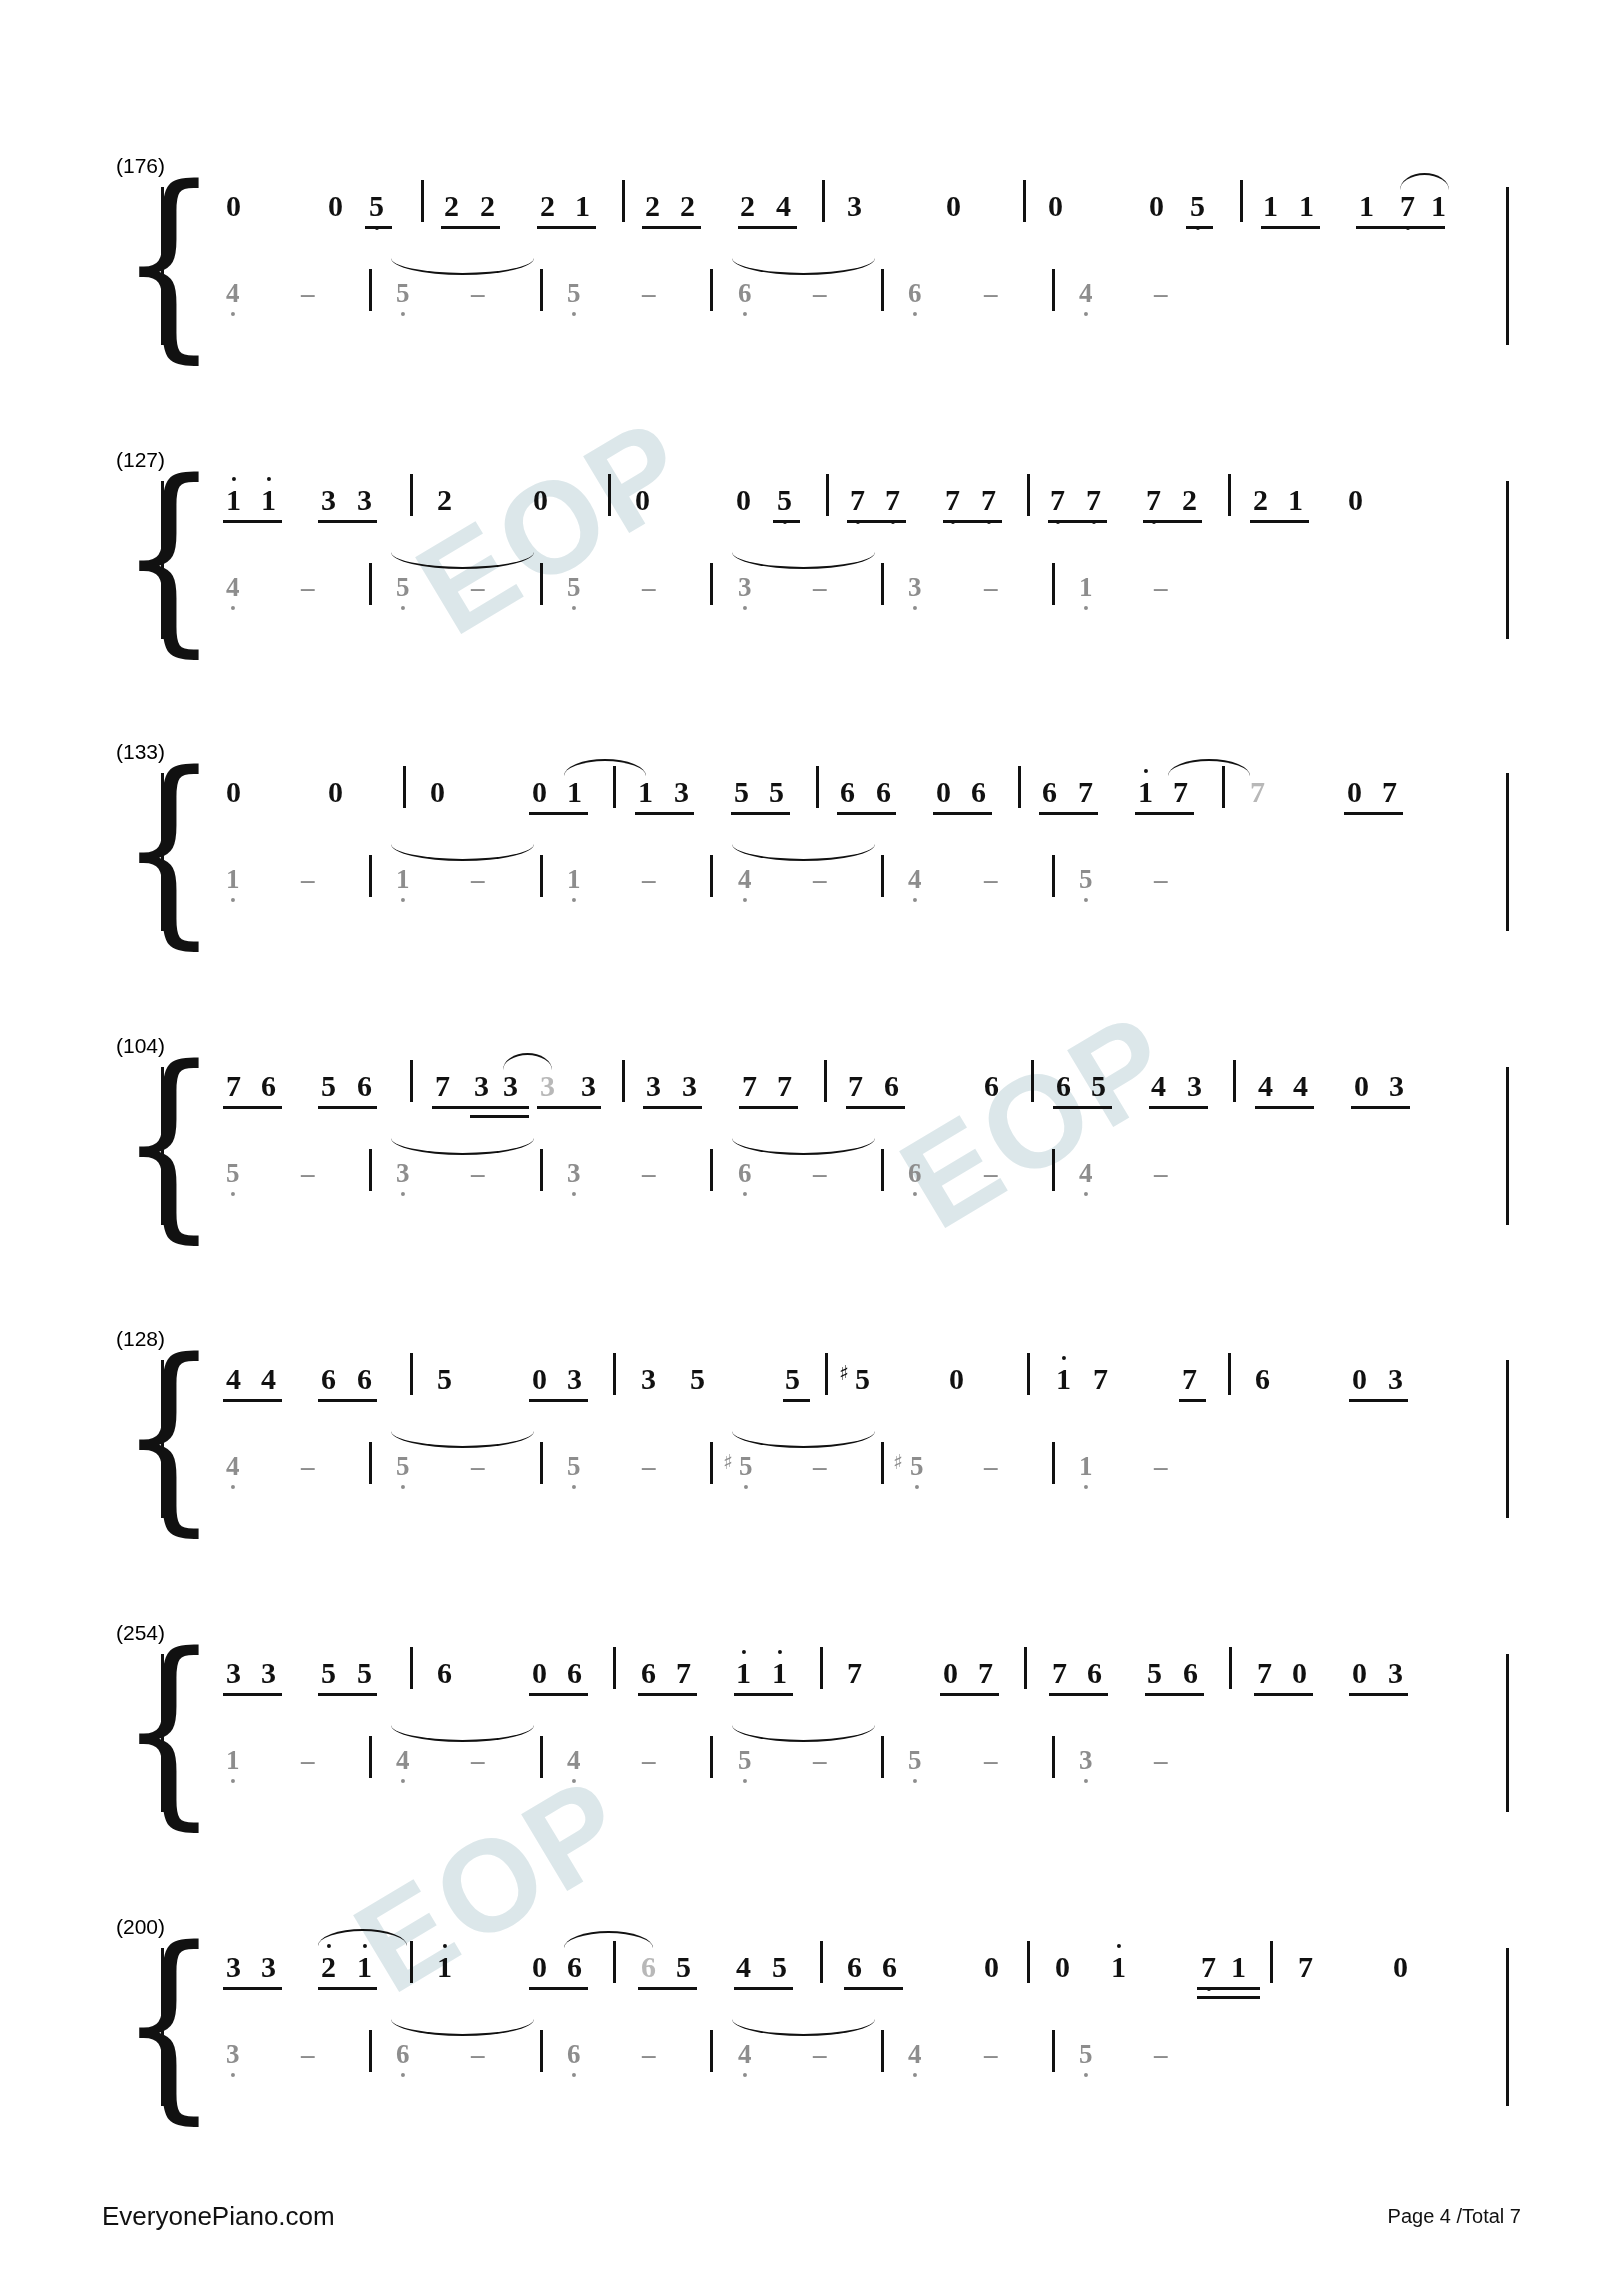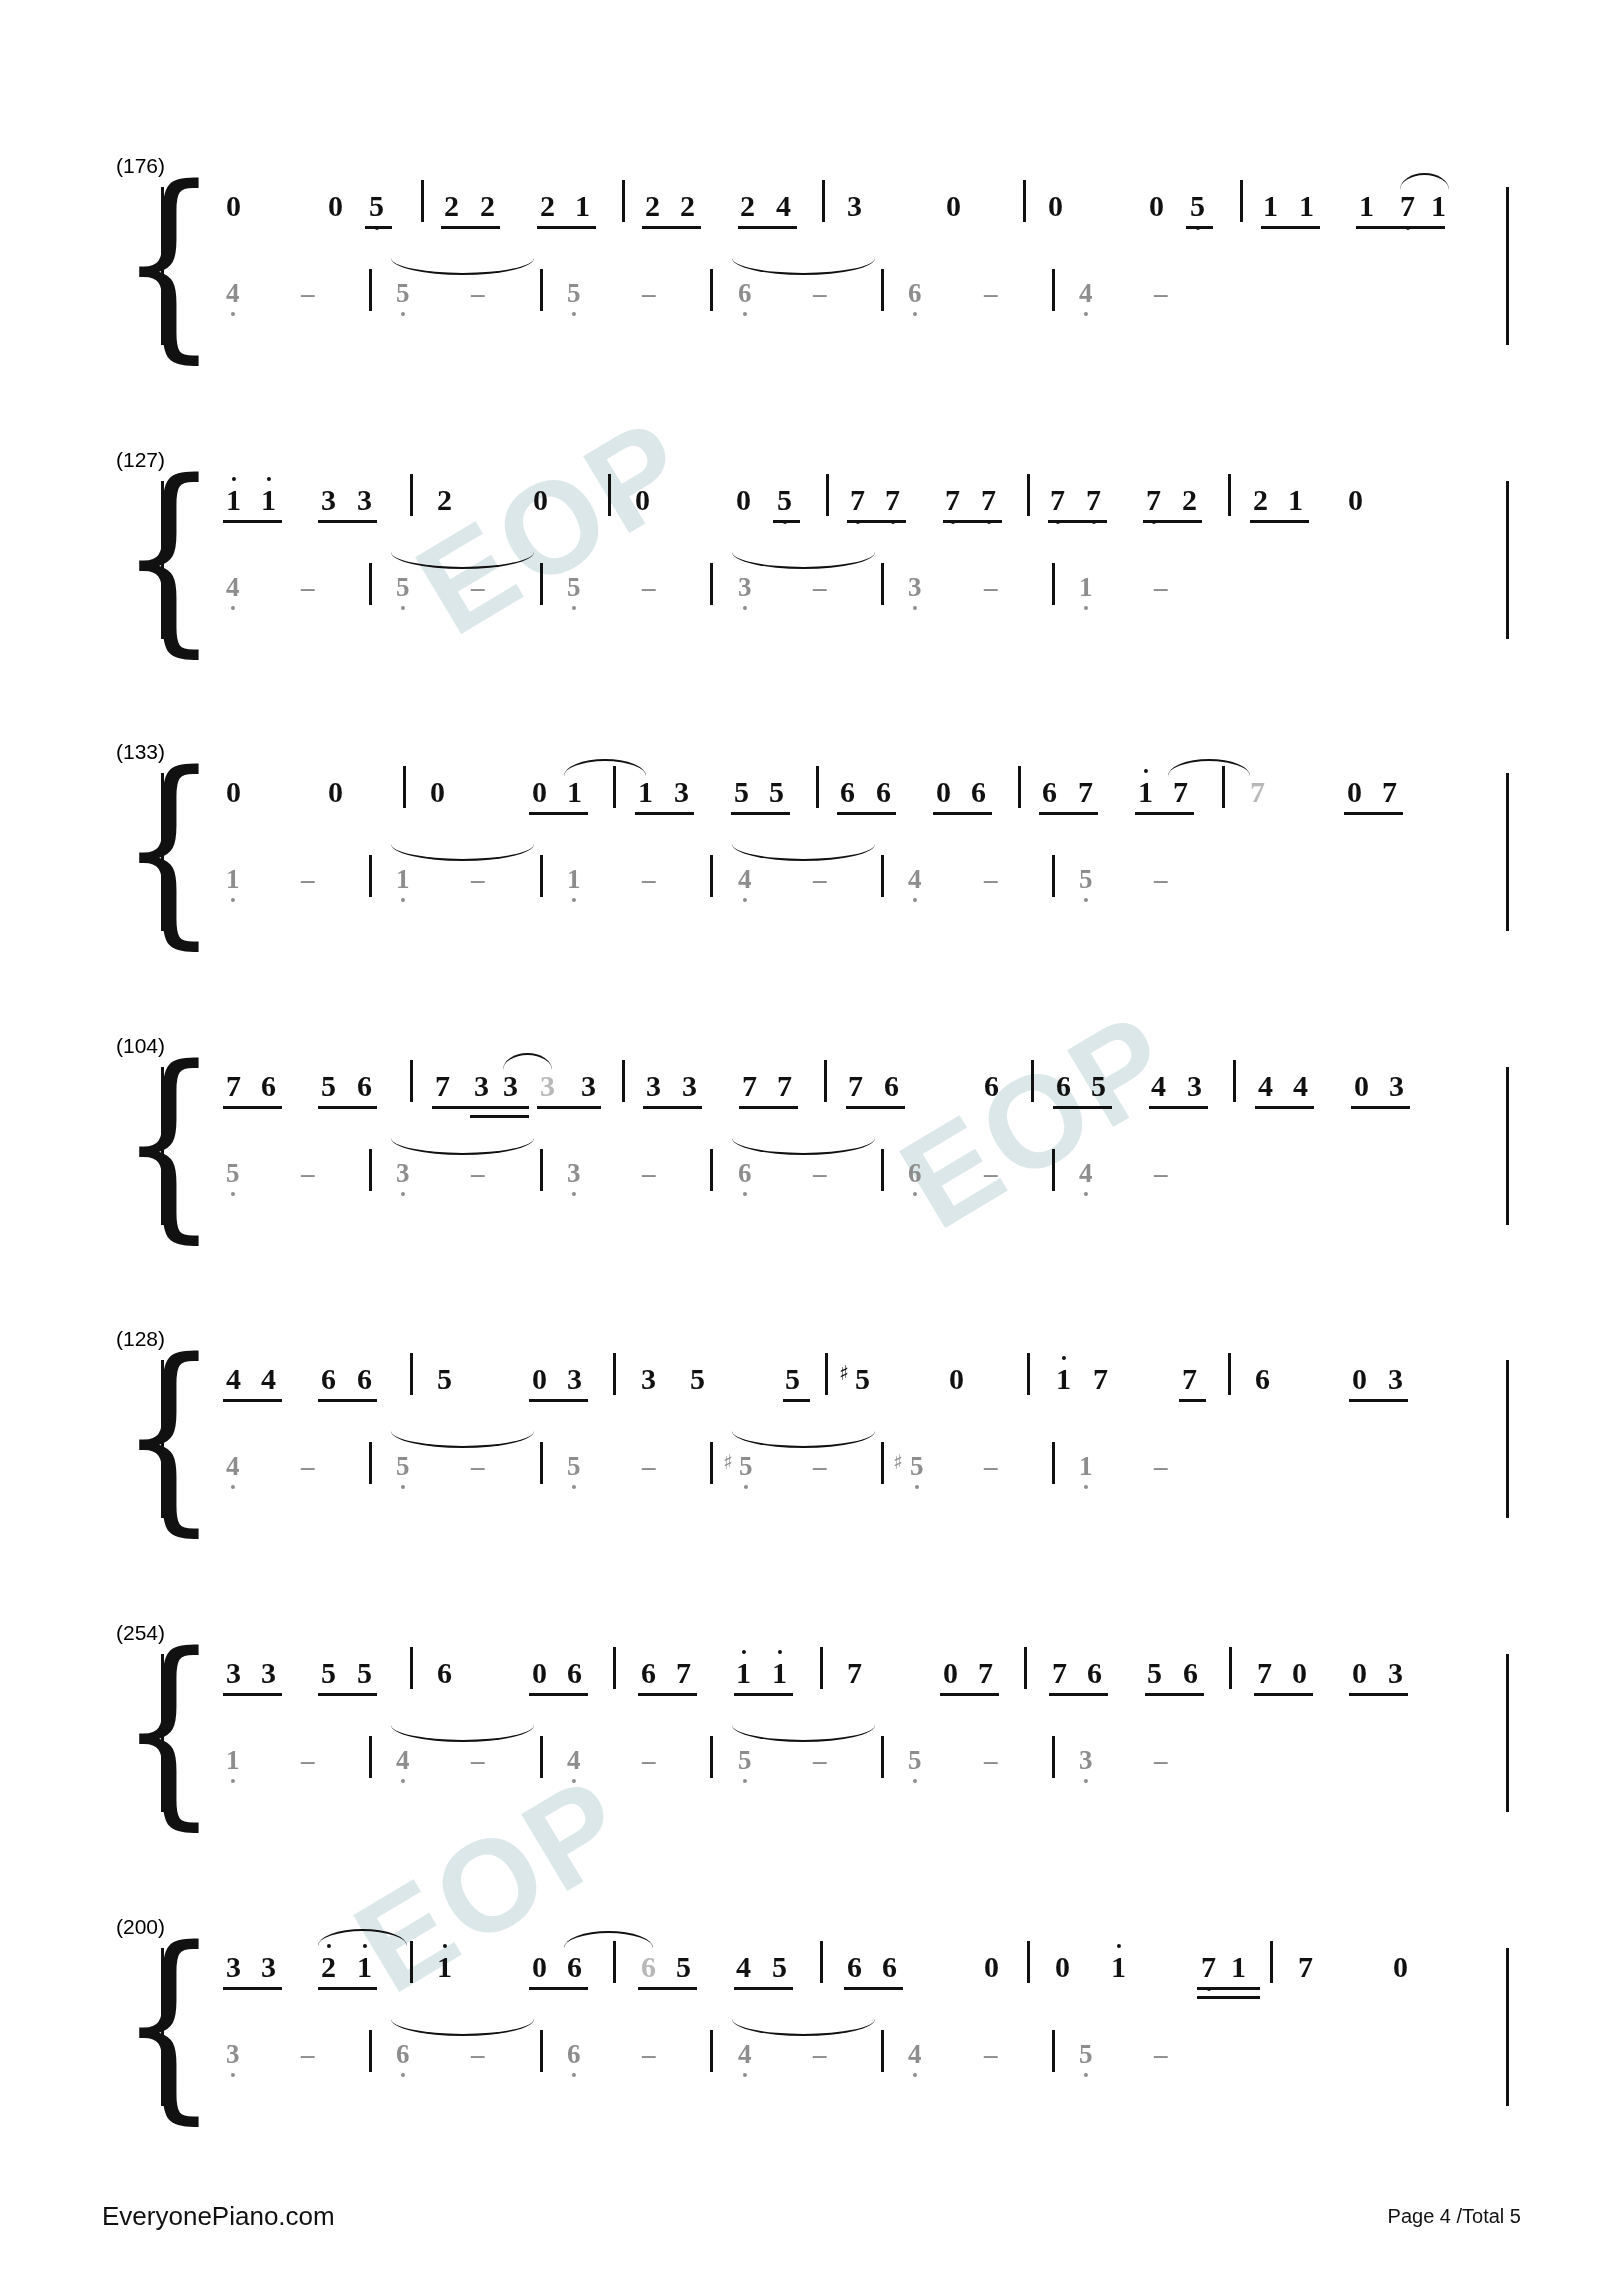--- a/index.html
+++ b/index.html
@@ -710,16 +710,16 @@
       <div class="bar" style="left:710px"></div>
       <div class="n dotlow" style="left:737px;top:6.8px">4</div>
       <div class="n dash" style="left:813px;top:6.8px">–</div>
       <div class="bar" style="left:881px"></div>
       <div class="n dotlow" style="left:908px;top:6.8px">5</div>
       <div class="n dash" style="left:983px;top:6.8px">–</div>
     </div>
   </div>
 
   <div class="footer-left">EveryonePiano.com</div>
-  <div class="footer-right">Page 4 /Total 5</div>
+  <div class="footer-right">Page 4 /Total 7</div>
 
 </div>
 
 
 </body></html>

